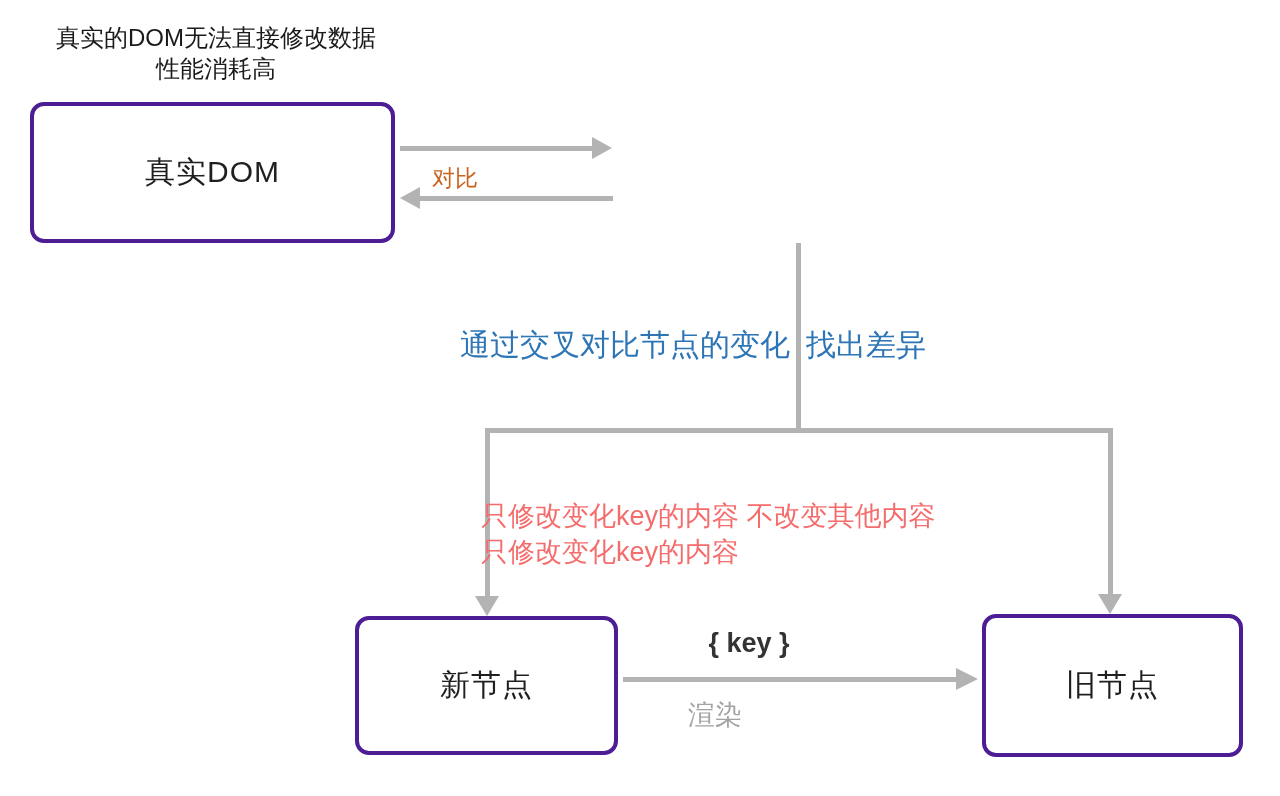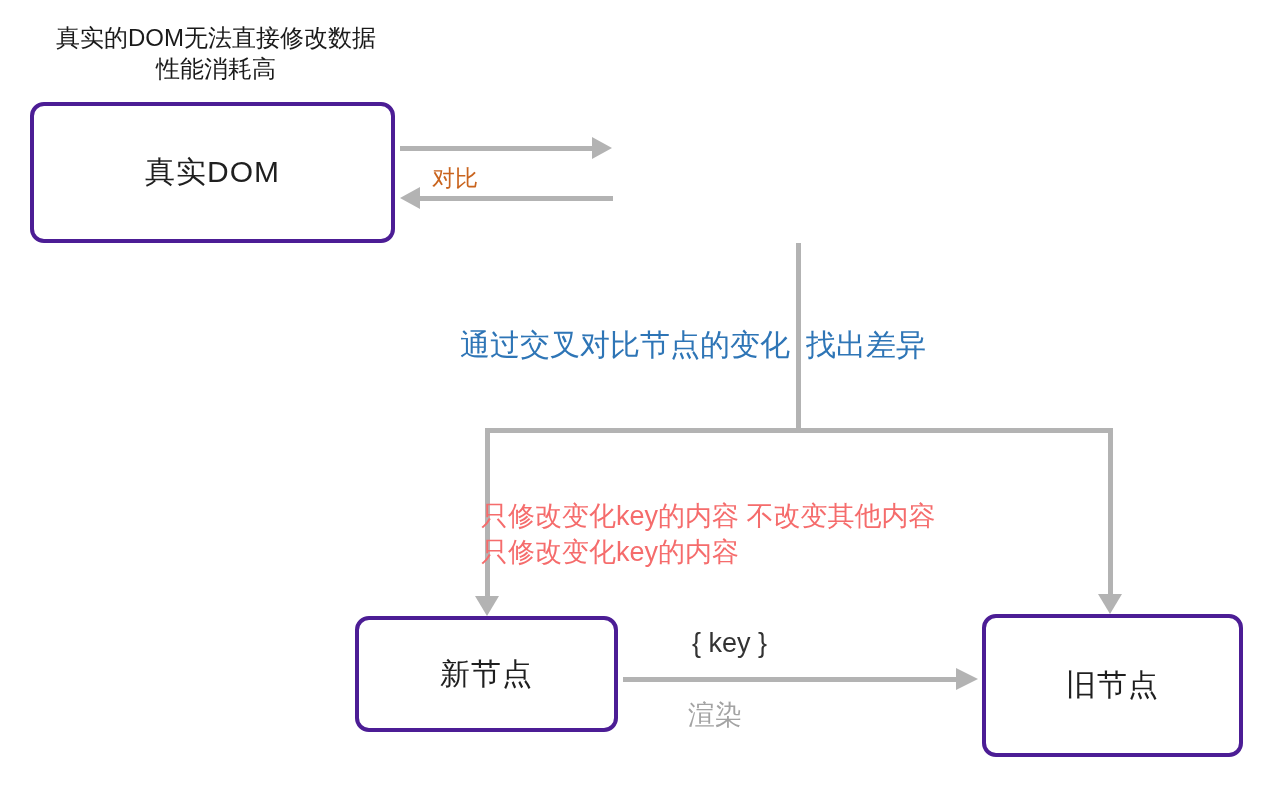--- a/index.html
+++ b/index.html
@@ -89,25 +89,26 @@
   .diff-label.part2 { left: 806px; }
   .note-label {
     left: 481px; top: 498px; width: 600px;
     text-align: left;
     font-size: 27px;
     line-height: 36px;
     color: #f56c6c;
     white-space: nowrap;
   }
   .key-label {
-    left: 692px; top: 628px; width: 200px;
-    text-align: left;
+    left: 649px; top: 628px; width: 200px;
+    text-align: center;
     font-size: 27px;
     color: #333333;
     white-space: nowrap;
+    font-weight: bold;
   }
   .render-label {
     left: 688px; top: 697px; width: 200px;
     text-align: left;
     font-size: 27px;
     color: #a3a3a3;
     white-space: nowrap;
   }
 </style>
 </head>
@@ -142,21 +143,21 @@
   <div class="line" style="left:485px; top:428px; width:5px; height:168px;"></div>
   <div class="ah down" style="left:475px; top:596px;"></div>
   <div class="line" style="left:1108px; top:428px; width:5px; height:166px;"></div>
   <div class="ah down" style="left:1098px; top:594px;"></div>
 
   <div class="abs note-label">
     <div>只修改变化key的内容 不改变其他内容</div>
     <div>只修改变化key的内容</div>
   </div>
 
-  <div class="node" style="left:355px; top:616px; width:263px; height:116px;">
+  <div class="node" style="left:355px; top:616px; width:263px; height:139px;">
     <span class="node-label">新节点</span>
   </div>
 
   <div class="node" style="left:982px; top:614px; width:261px; height:143px;">
     <span class="node-label">旧节点</span>
   </div>
 
   <div class="line" style="left:623px; top:677px; width:335px; height:5px;"></div>
   <div class="ah right" style="left:956px; top:668px; border-left-width:22px;"></div>
 

